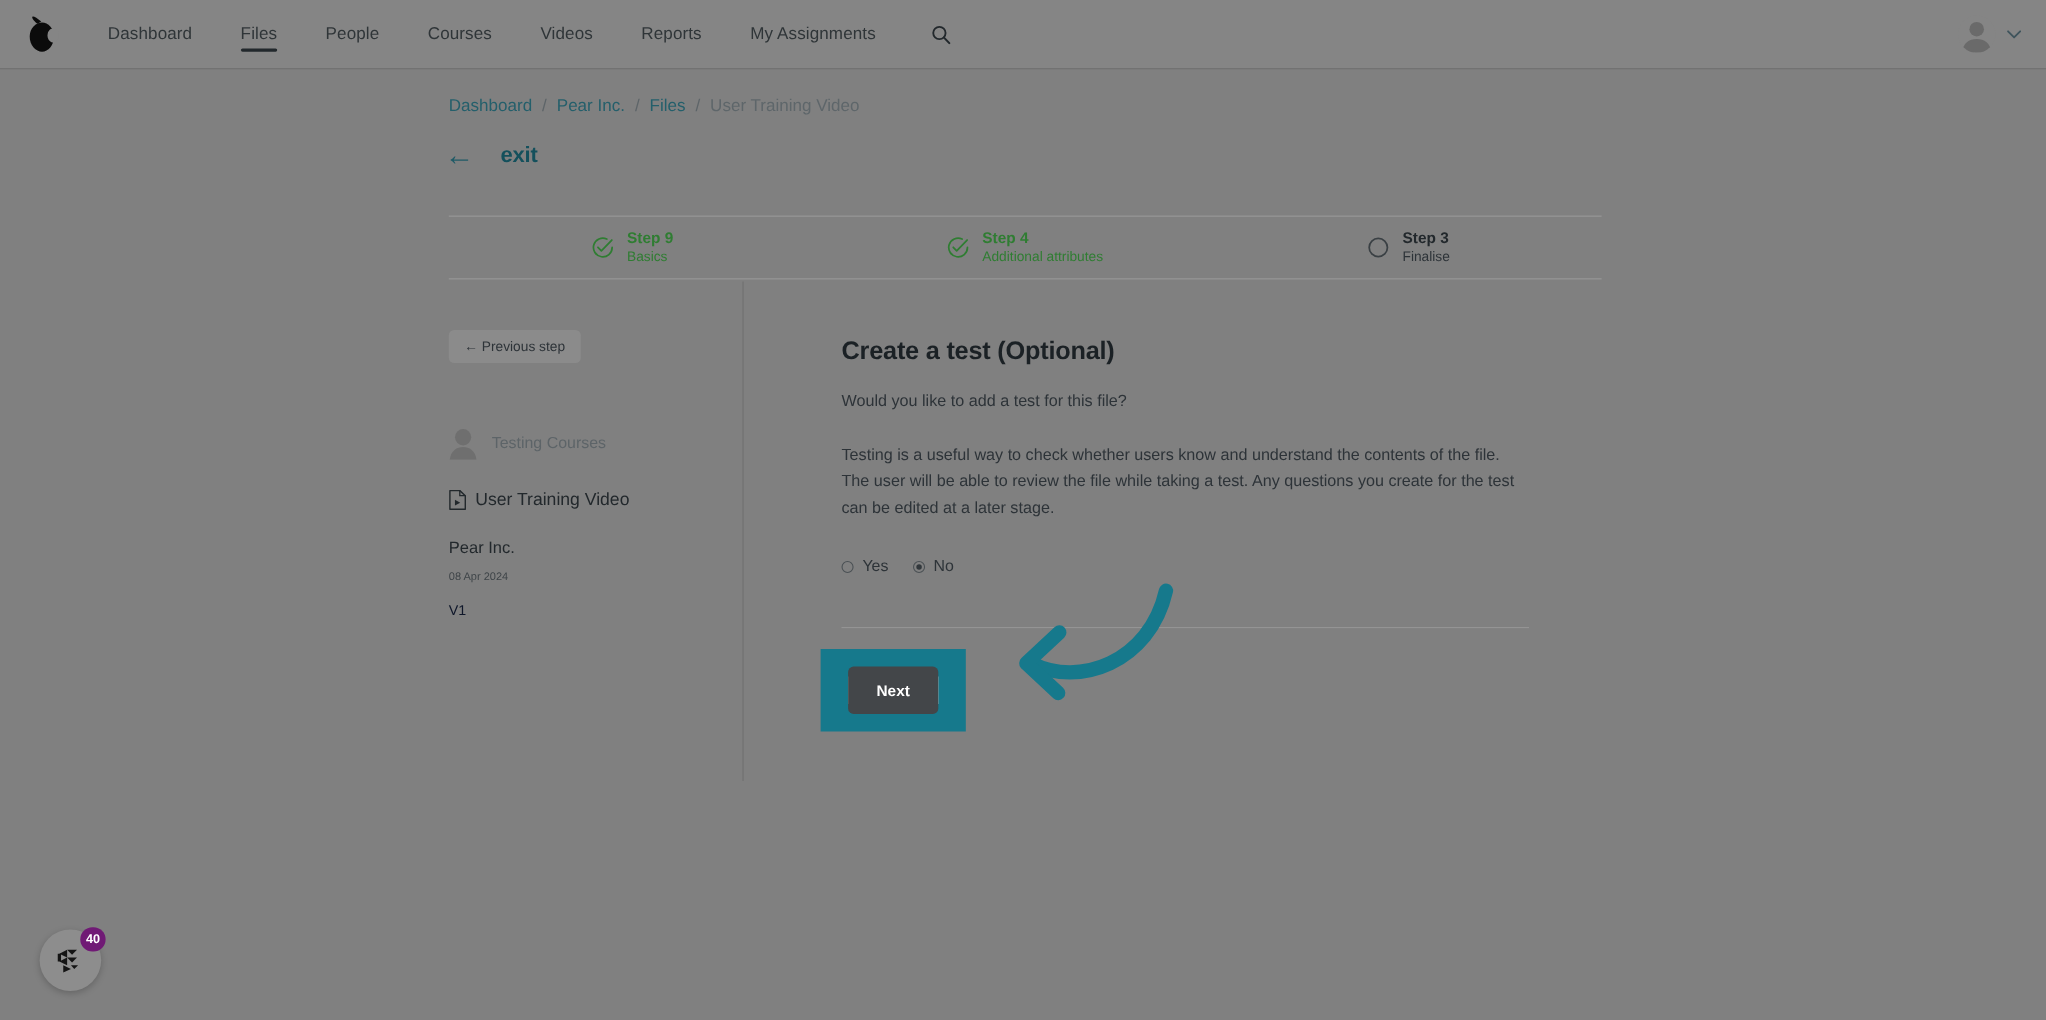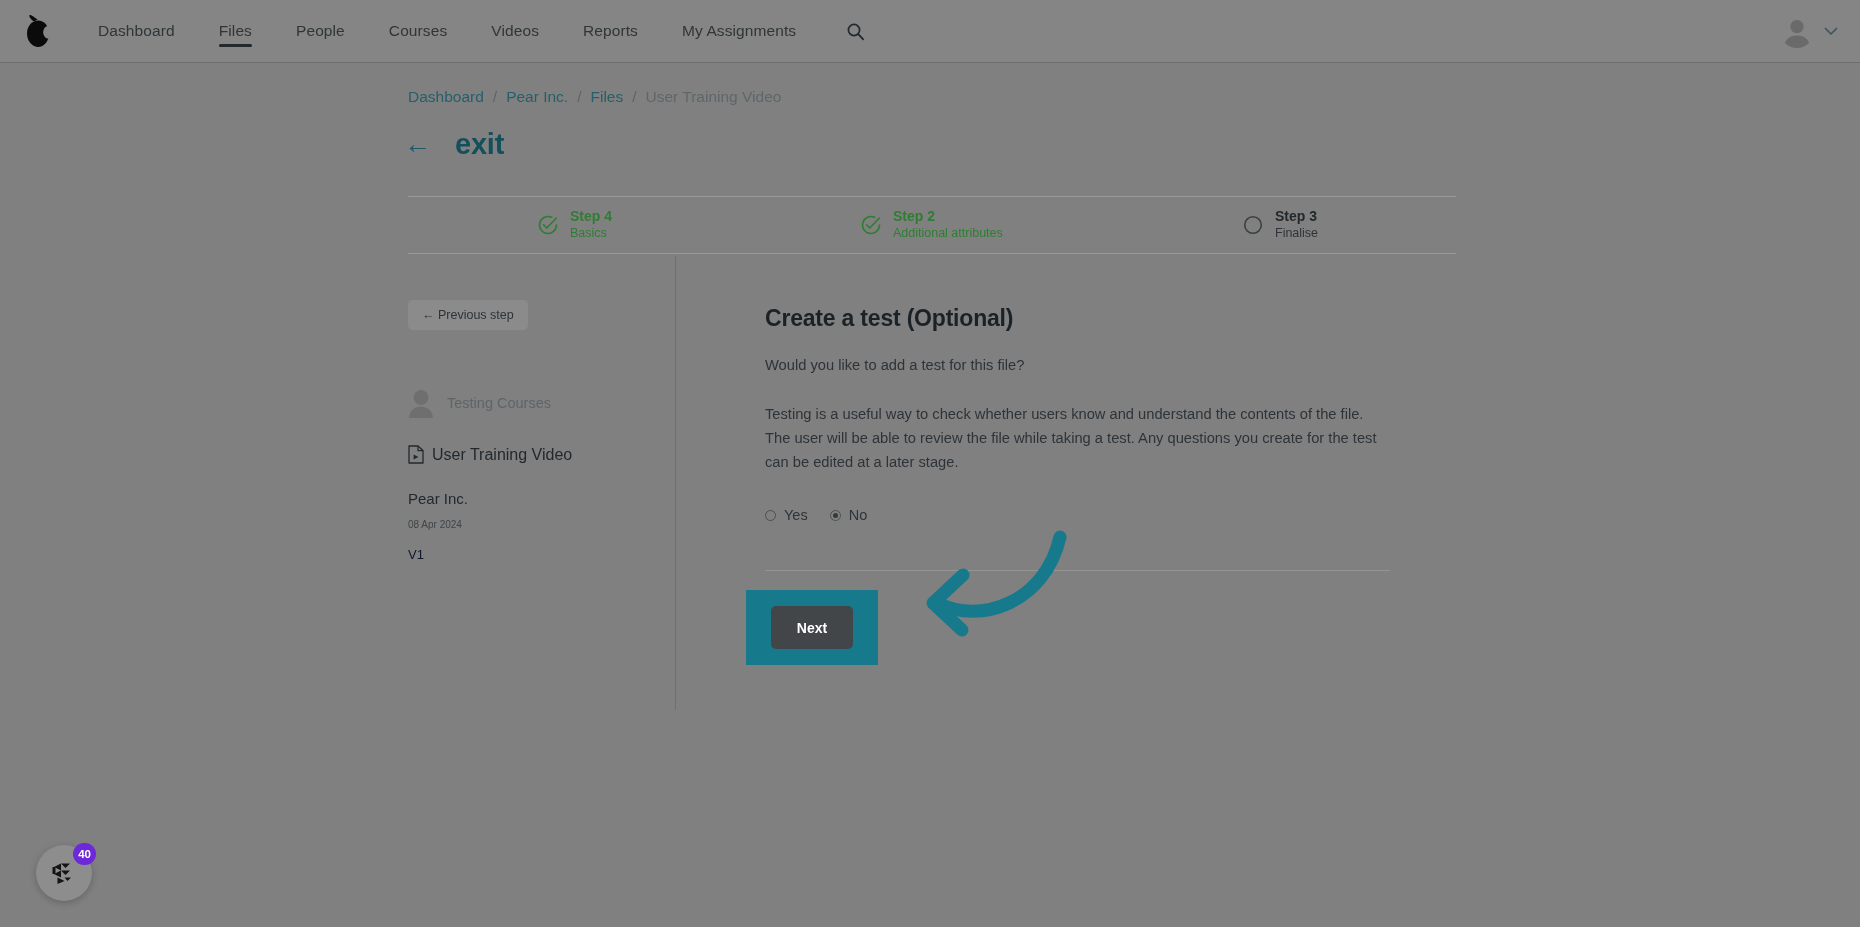--- a/index.html
+++ b/index.html
@@ -112,21 +112,21 @@
     left: 404px;
     top: 128px;
     display: flex;
     align-items: center;
     gap: 24px;
     cursor: pointer;
   }
   #exit-arrow { color: #1e5a66; font-size: 27px; line-height: 1; }
   #exit-label {
     color: #14505c;
-    font-size: 29px;
+    font-size: 20px;
     font-weight: bold;
     letter-spacing: -.2px;
   }
 
   
   #steps-divider {
     position: absolute;
     left: 408px; top: 196px;
     width: 1048px; height: 1px;
     background: #999999;
@@ -330,21 +330,21 @@
     box-shadow: 0 2px 7px rgba(0,0,0,.22);
     display: flex;
     align-items: center;
     justify-content: center;
   }
   #help-widget-badge {
     position: absolute;
     right: 2px; top: -2px;
     min-width: 22px; height: 22px;
     border-radius: 11px;
-    background: #6d28d9;
+    background: #701a75;
     color: #ffffff;
     font-size: 11.5px;
     font-weight: bold;
     display: flex;
     align-items: center;
     justify-content: center;
     padding: 0 5px;
   }
 </style>
 </head>
@@ -414,34 +414,34 @@
 <div id="steps">
 
   <div class="step done" id="step-1">
     <span class="step-icon">
       <svg width="22" height="22" viewBox="0 0 22 22">
         <path d="M19.5 11 A8.5 8.5 0 1 1 14.6 3.3" fill="none" stroke="#2f7d32" stroke-width="1.6" stroke-linecap="round"></path>
         <path d="M6.6 10.8 L9.7 14 L19.2 4.2" fill="none" stroke="#2f7d32" stroke-width="1.6" stroke-linecap="round" stroke-linejoin="round"></path>
       </svg>
     </span>
     <span class="step-text">
-      <span class="step-title">Step 4</span>
+      <span class="step-title">Step 9</span>
       <span class="step-sub">Basics</span>
     </span>
   </div>
 
   <div class="step done" id="step-2">
     <span class="step-icon">
       <svg width="22" height="22" viewBox="0 0 22 22">
         <path d="M19.5 11 A8.5 8.5 0 1 1 14.6 3.3" fill="none" stroke="#2f7d32" stroke-width="1.6" stroke-linecap="round"></path>
         <path d="M6.6 10.8 L9.7 14 L19.2 4.2" fill="none" stroke="#2f7d32" stroke-width="1.6" stroke-linecap="round" stroke-linejoin="round"></path>
       </svg>
     </span>
     <span class="step-text">
-      <span class="step-title">Step 2</span>
+      <span class="step-title">Step 4</span>
       <span class="step-sub">Additional attributes</span>
     </span>
   </div>
 
   <div class="step todo" id="step-3">
     <span class="step-icon">
       <svg width="22" height="22" viewBox="0 0 22 22">
         <circle cx="11" cy="11" r="8.3" fill="none" stroke="#3a4044" stroke-width="1.6"></circle>
       </svg>
     </span>

